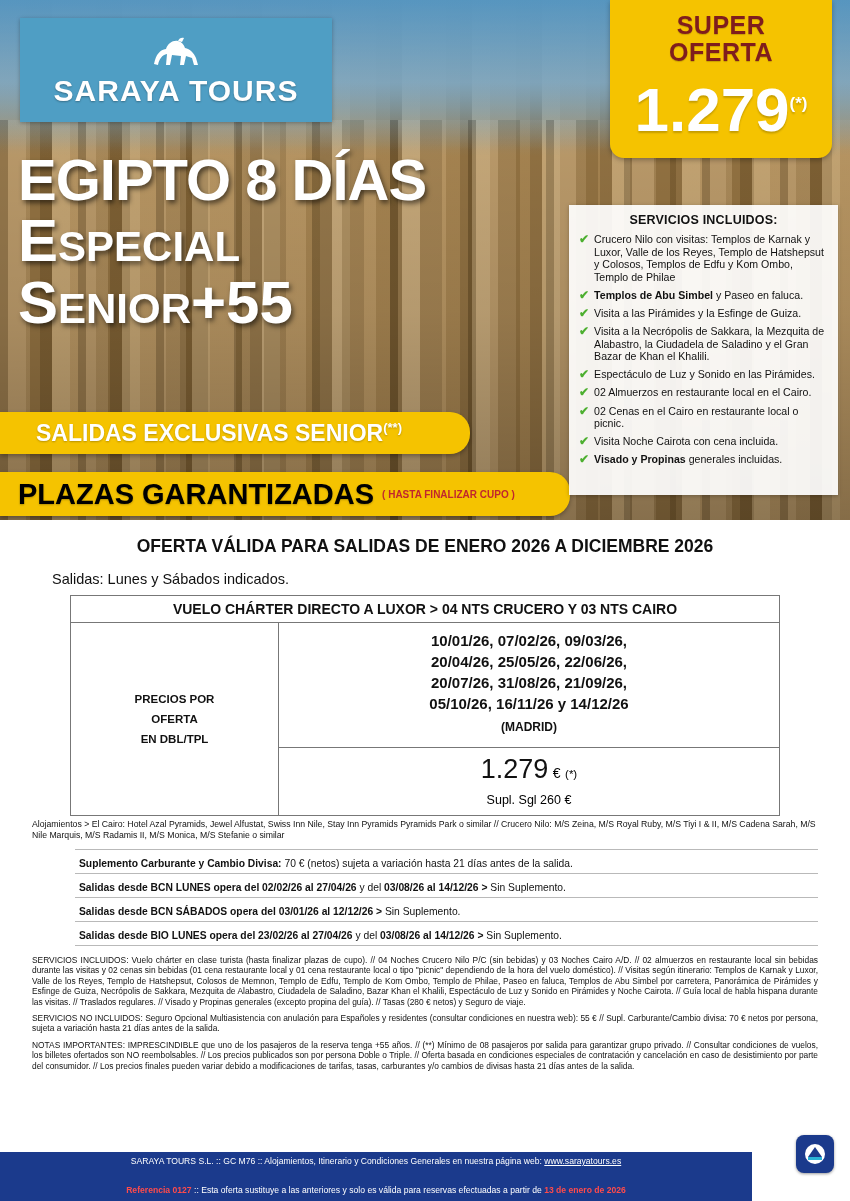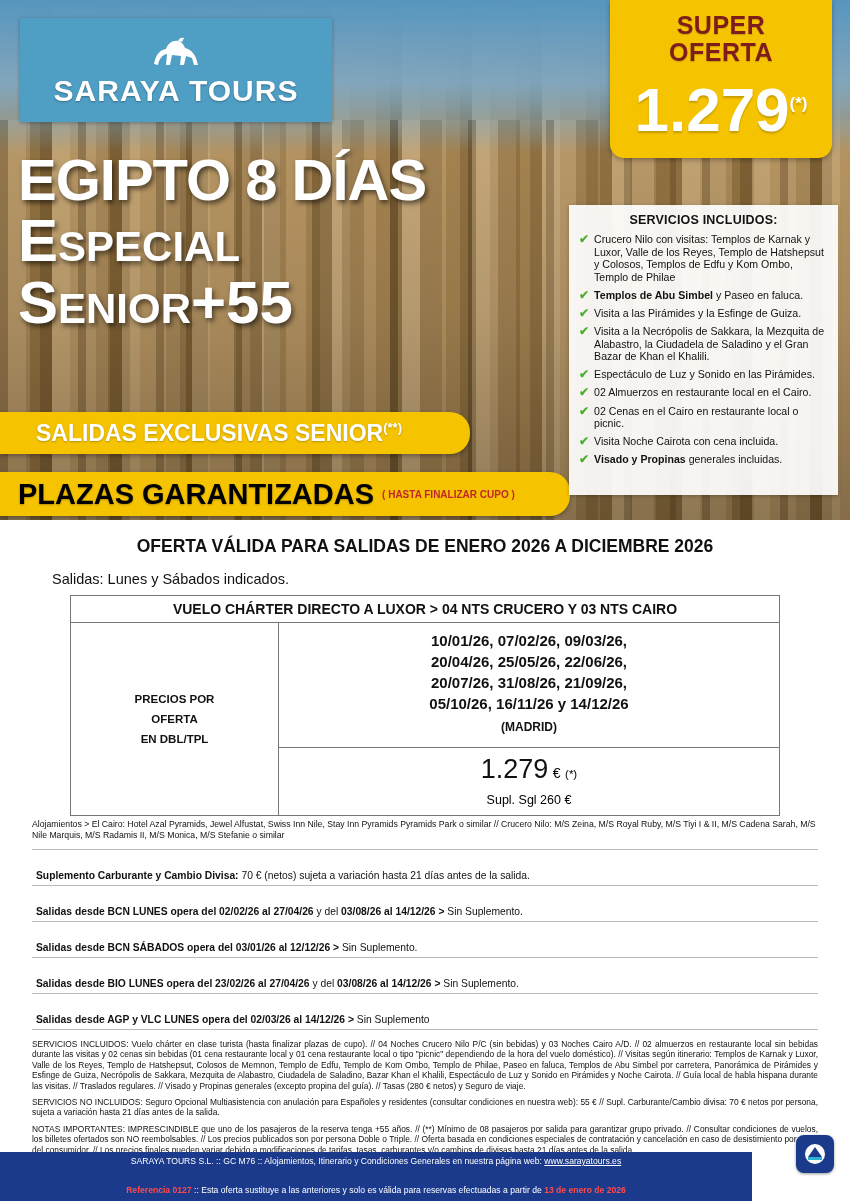--- a/index.html
+++ b/index.html
@@ -175,23 +175,24 @@
   td.price-cell .big { font-size:27px; color:#111; font-weight:normal; }
   td.price-cell .eur { font-size:14px; }
   td.price-cell .sup { font-size:11.5px; }
   td.price-cell .supl { font-size:12.5px; margin-top:8px; }
 
   .hotels {
     width:786px; margin:3px auto 0; font-size:8.7px; line-height:11px; color:#111;
   }
   .notes-list { width:786px; margin:8px auto 0; }
   .note-row {
-    font-size:10.3px; color:#111; padding:20px 0 4px 4px;
+    font-size:10.3px; color:#111; padding:8px 0 4px 4px;
     border-top:1px solid #b9b9b9;
     font-weight:bold;
+    margin-left:43px;
   }
   .note-row:last-child { border-bottom:1px solid #b9b9b9; }
   .note-row .reg { font-weight:normal; }
 
   .fineprint {
     width:786px; margin:9px auto 0;
     font-size:8.4px; line-height:10.4px; color:#111; text-align:justify;
   }
   .fineprint p { margin:0 0 6px 0; }
 
@@ -342,23 +343,20 @@
     </div>
     <div class="note-row">
       <span>Salidas desde BCN LUNES opera del  02/02/26 al 27/04/26</span><span class="reg"> y del </span><span>03/08/26 al 14/12/26 &gt;</span><span class="reg"> Sin Suplemento.</span>
     </div>
     <div class="note-row">
       <span>Salidas desde BCN SÁBADOS opera del 03/01/26 al 12/12/26 &gt;</span><span class="reg"> Sin Suplemento.</span>
     </div>
     <div class="note-row">
       <span>Salidas desde BIO LUNES opera del 23/02/26 al 27/04/26</span><span class="reg"> y del </span><span>03/08/26 al 14/12/26 &gt;</span><span class="reg"> Sin Suplemento.</span>
     </div>
-    <div class="note-row">
-      <span>Salidas desde AGP y VLC LUNES opera del 02/03/26 al 14/12/26 &gt;</span><span class="reg">  Sin Suplemento</span>
-    </div>
   </div>
 
   <div class="fineprint">
     <p>SERVICIOS INCLUIDOS: Vuelo chárter en clase turista (hasta finalizar plazas de cupo). // 04 Noches Crucero Nilo P/C (sin bebidas) y 03 Noches Cairo A/D. // 02 almuerzos en restaurante local sin bebidas durante las visitas y 02 cenas sin bebidas (01 cena restaurante local y 01 cena restaurante local o tipo "picnic" dependiendo de la hora del vuelo doméstico). // Visitas según itinerario: Templos de Karnak y Luxor, Valle de los Reyes, Templo de Hatshepsut, Colosos de Memnon, Templo de Edfu, Templo de Kom Ombo, Templo de Philae, Paseo en faluca, Templos de Abu Simbel por carretera, Panorámica de Pirámides y Esfinge de Guiza, Necrópolis de Sakkara, Mezquita de Alabastro, Ciudadela de Saladino, Bazar Khan el Khalili, Espectáculo de Luz y Sonido en Pirámides y Noche Cairota. // Guía local de habla hispana durante las visitas. // Traslados regulares. // Visado y Propinas generales (excepto propina del guía). // Tasas (280 € netos) y Seguro de viaje.</p>
     <p>SERVICIOS NO INCLUIDOS: Seguro Opcional Multiasistencia con anulación para Españoles y residentes (consultar condiciones en nuestra web): 55 € // Supl. Carburante/Cambio divisa: 70 € netos por persona, sujeta a variación hasta 21 días antes de la salida.</p>
     <p>NOTAS IMPORTANTES: IMPRESCINDIBLE que uno de los pasajeros de la reserva tenga +55 años. // (**) Mínimo de 08 pasajeros por salida para garantizar grupo privado. // Consultar condiciones de vuelos, los billetes ofertados son NO reembolsables. // Los precios publicados son por persona Doble o Triple. // Oferta basada en condiciones especiales de contratación y cancelación en caso de desistimiento por parte del consumidor. // Los precios finales pueden variar debido a modificaciones de tarifas, tasas, carburantes y/o cambios de divisas hasta 21 días antes de la salida.</p>
   </div>
 </div>
 
 <div class="badge-corner">

